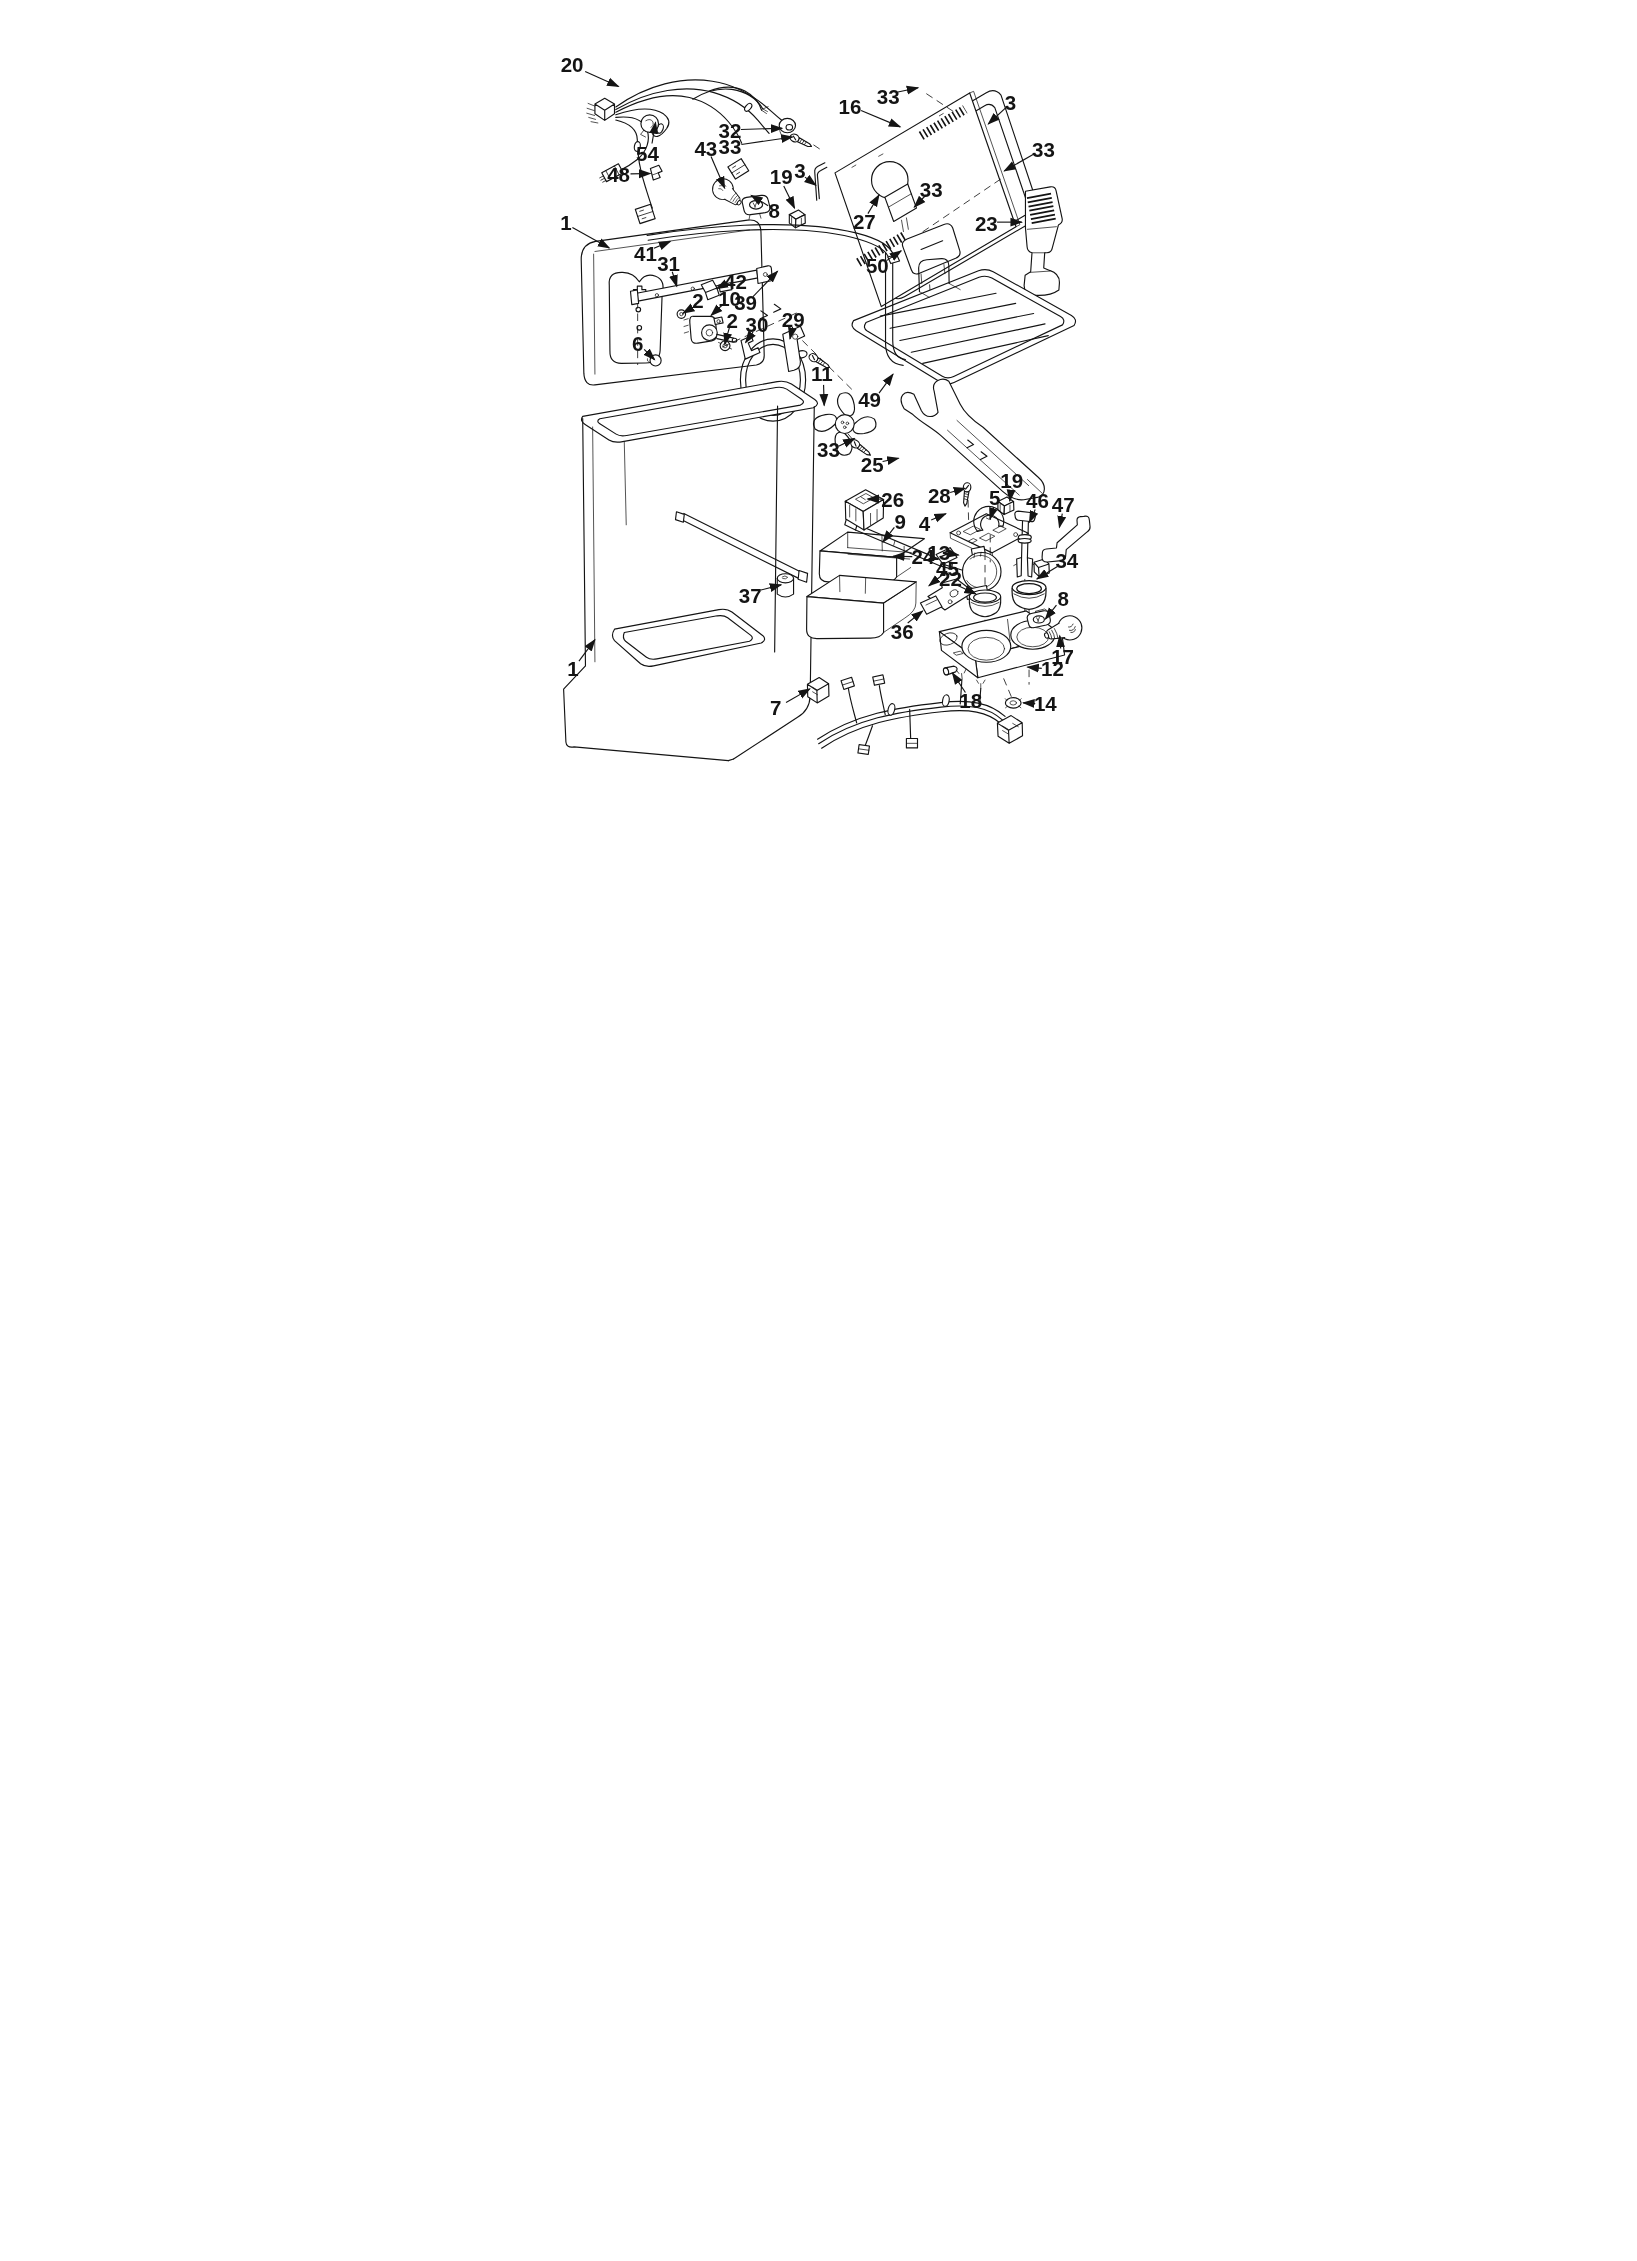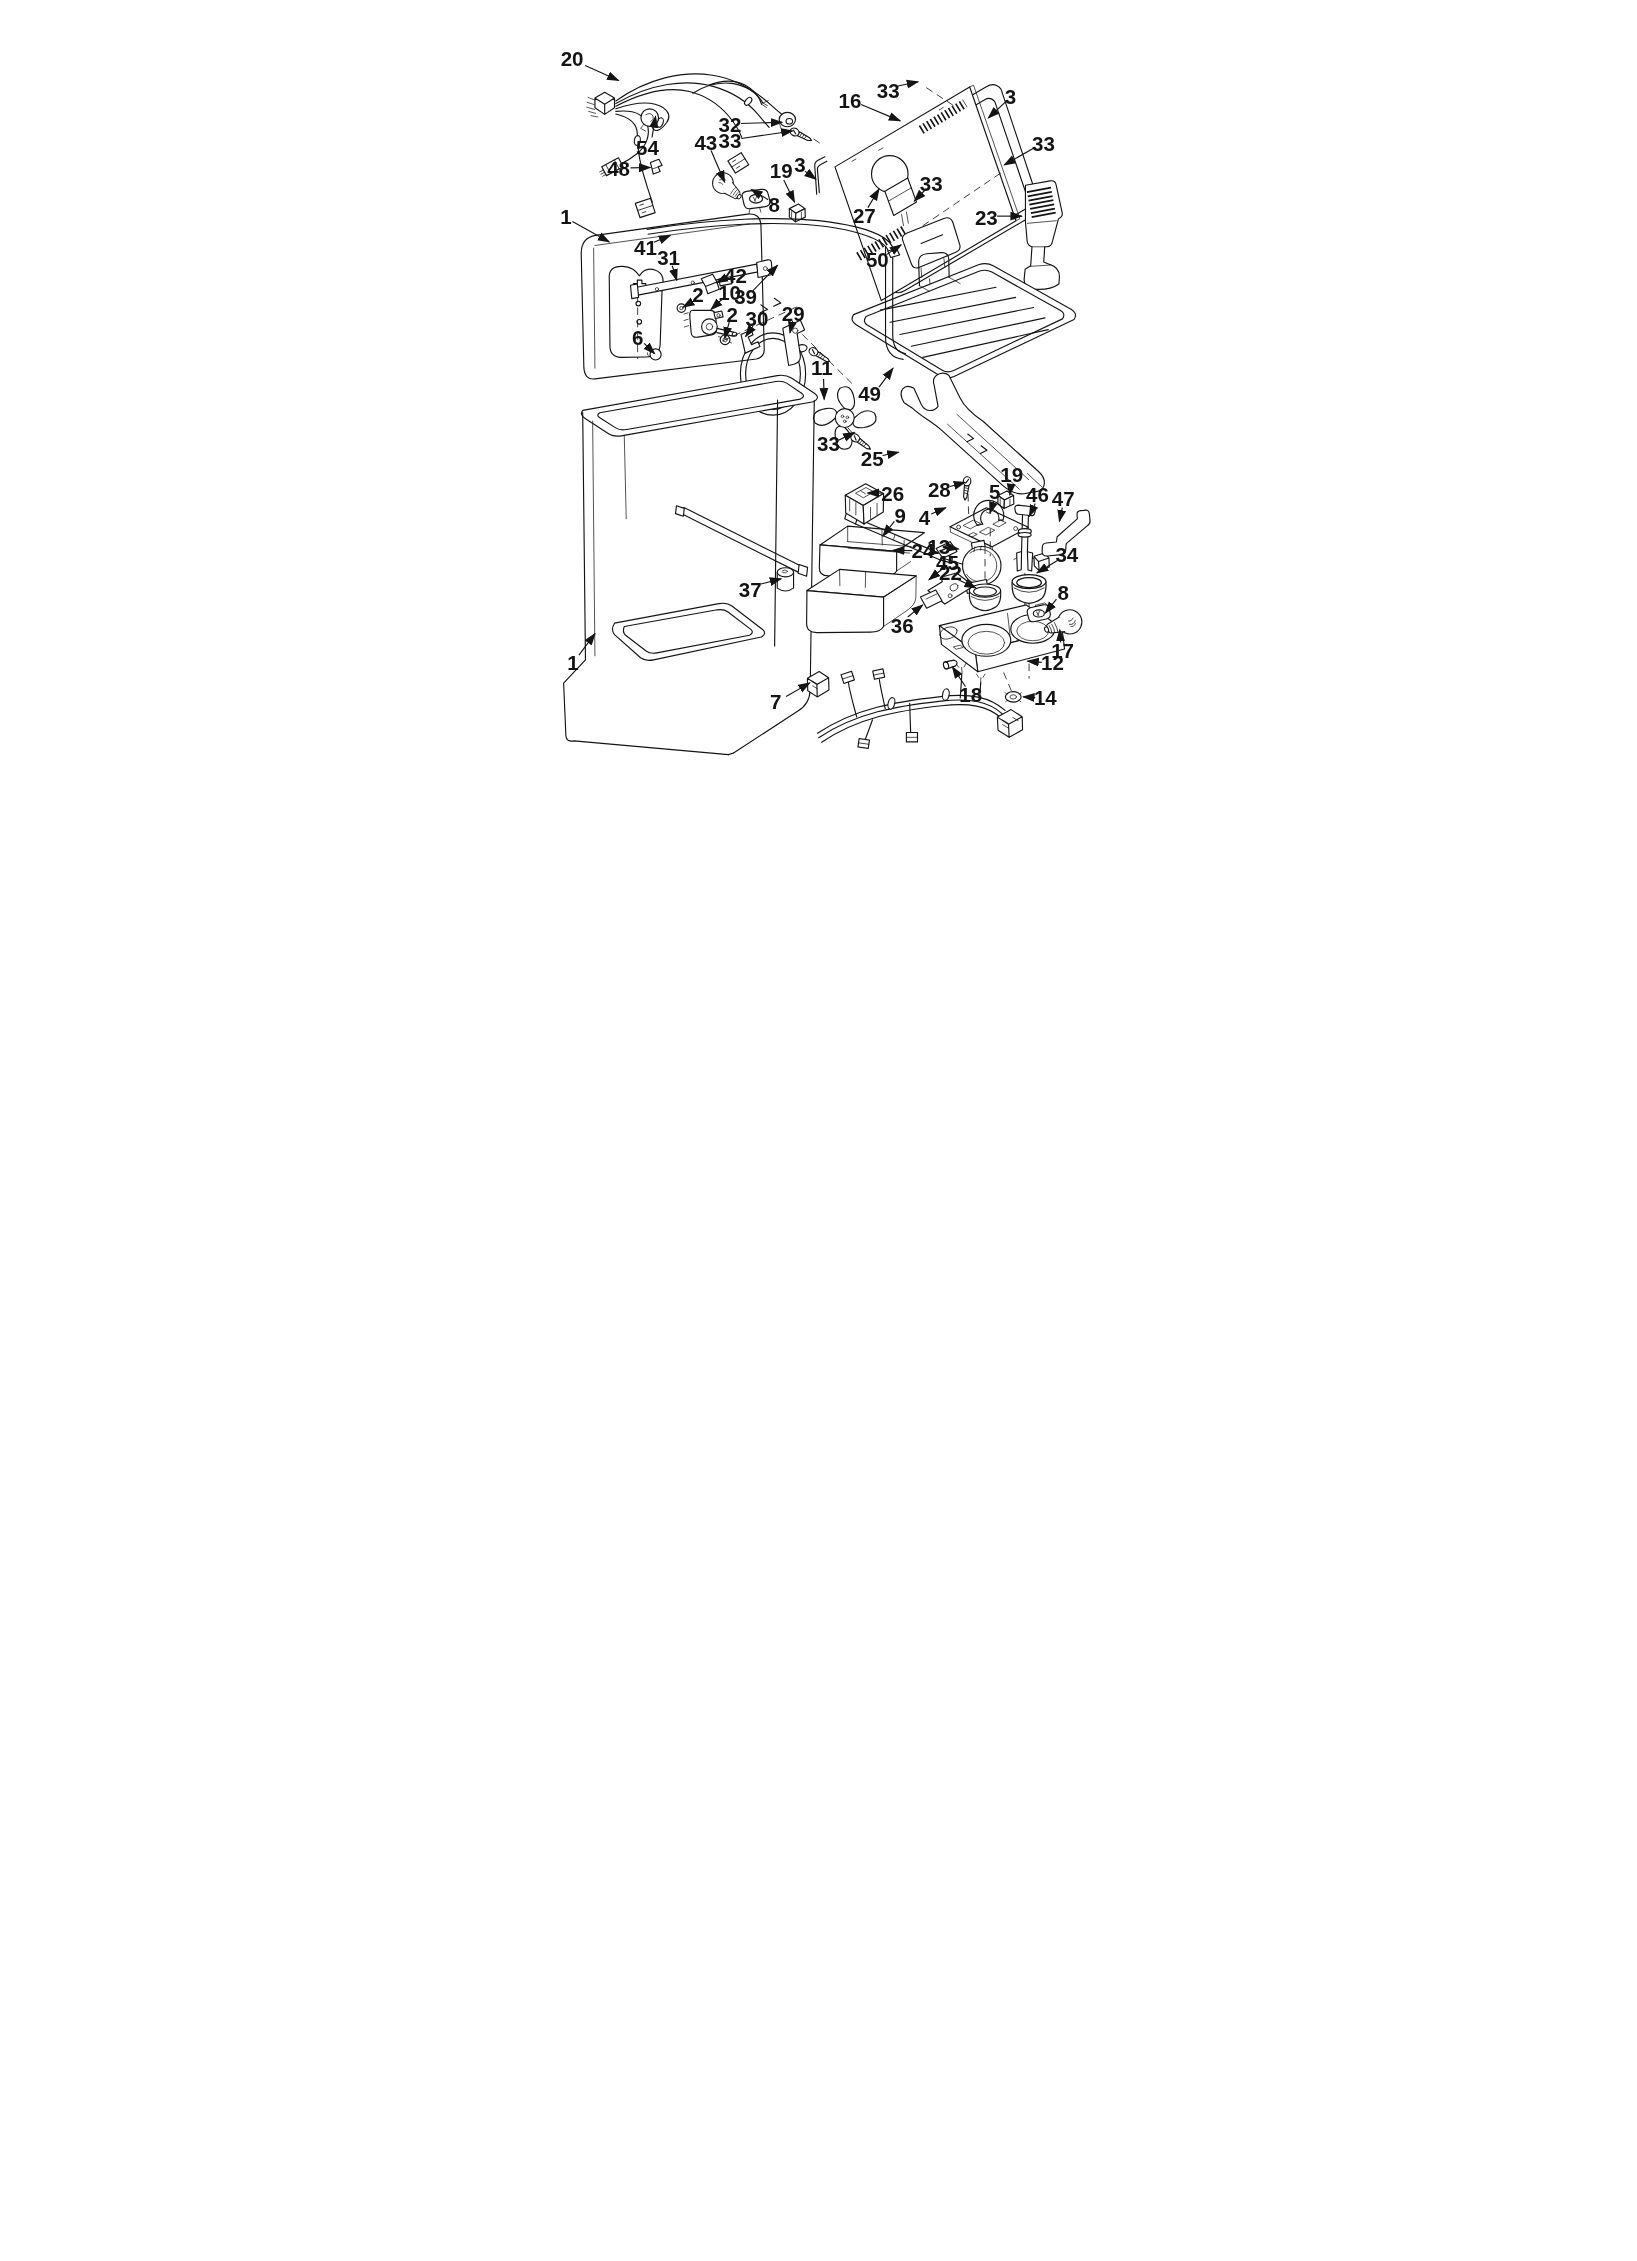--- a/index.html
+++ b/index.html
@@ -1,16 +1,16 @@
 <!DOCTYPE html>
 <html style="font-size:7.8px"><head>
 <meta charset="utf-8">
 <style>
   html,body{margin:0;padding:0;background:#ffffff;}
-  .stage{width:546px;margin:10px auto;}
+  .stage{width:546px;margin:16px auto;}
   svg{display:block;width:100%;height:auto;background:#ffffff;}
   .ln{fill:none;stroke:#141414;stroke-width:7;stroke-linecap:round;stroke-linejoin:round;}
   .thin{fill:none;stroke:#141414;stroke-width:4.5;stroke-linecap:round;stroke-linejoin:round;}
   .fw{fill:#ffffff;stroke:#141414;stroke-width:7;stroke-linecap:round;stroke-linejoin:round;}
   .dash{fill:none;stroke:#141414;stroke-width:5;stroke-dasharray:46 30;}
   .hatch{fill:none;stroke:#141414;stroke-width:56;stroke-dasharray:10 16;}
   .hatchBig{fill:none;stroke:#141414;stroke-width:150;stroke-dasharray:11 15;}
   .leader{fill:none;stroke:#141414;stroke-width:7;}
   .co{font:700 126px "Liberation Sans", sans-serif;fill:#141414;text-anchor:middle;dominant-baseline:central;}
 </style>

